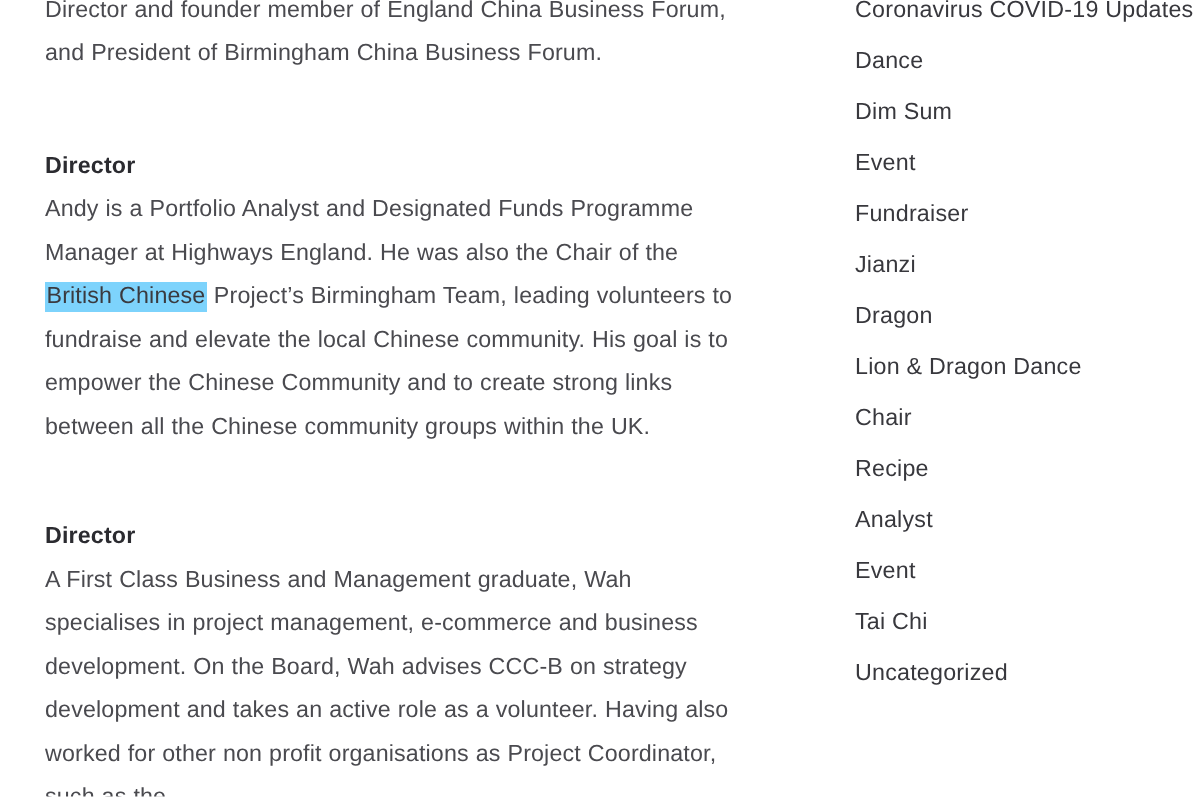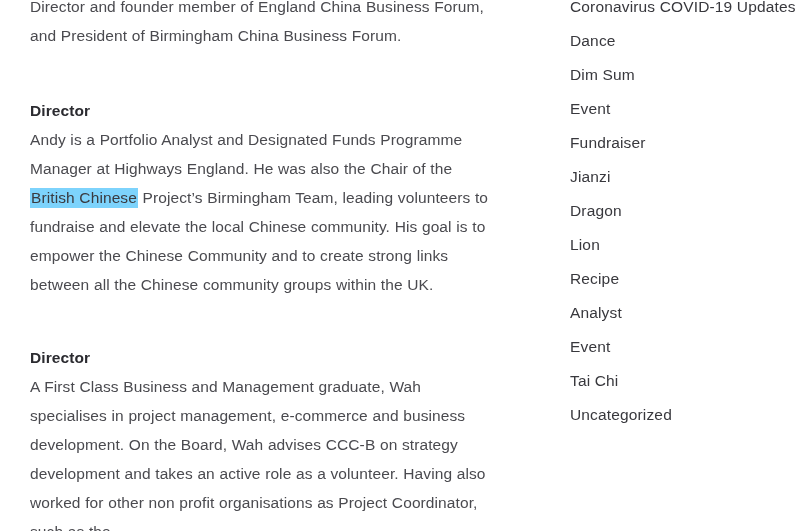--- a/index.html
+++ b/index.html
@@ -117,21 +117,22 @@
   </div>
 
   <nav id="sidebar">
     <a class="cat-item" href="#">Coronavirus COVID-19 Updates</a>
     <a class="cat-item" href="#">Dance</a>
     <a class="cat-item" href="#">Dim Sum</a>
     <a class="cat-item" href="#">Event</a>
     <a class="cat-item" href="#">Fundraiser</a>
     <a class="cat-item" href="#">Jianzi</a>
     <a class="cat-item" href="#">Dragon</a>
-    <a class="cat-item" href="#">Lion</a>
+    <a class="cat-item" href="#">Lion &amp; Dragon Dance</a>
+    <a class="cat-item" href="#">Chair</a>
     <a class="cat-item" href="#">Recipe</a>
     <a class="cat-item" href="#">Analyst</a>
     <a class="cat-item" href="#">Event</a>
     <a class="cat-item" href="#">Tai Chi</a>
     <a class="cat-item" href="#">Uncategorized</a>
   </nav>
 
 </div>
 
 </body></html>

